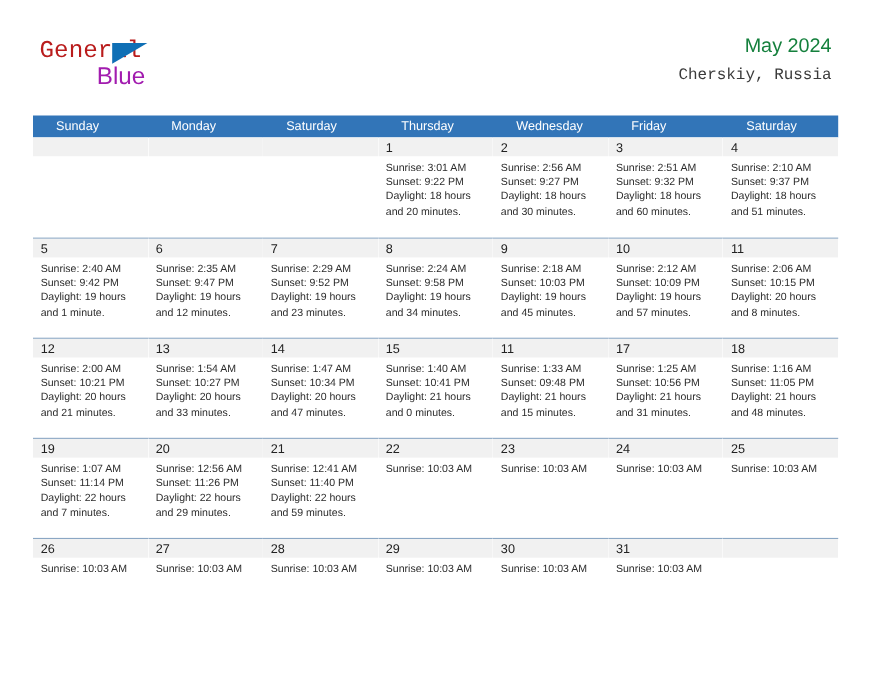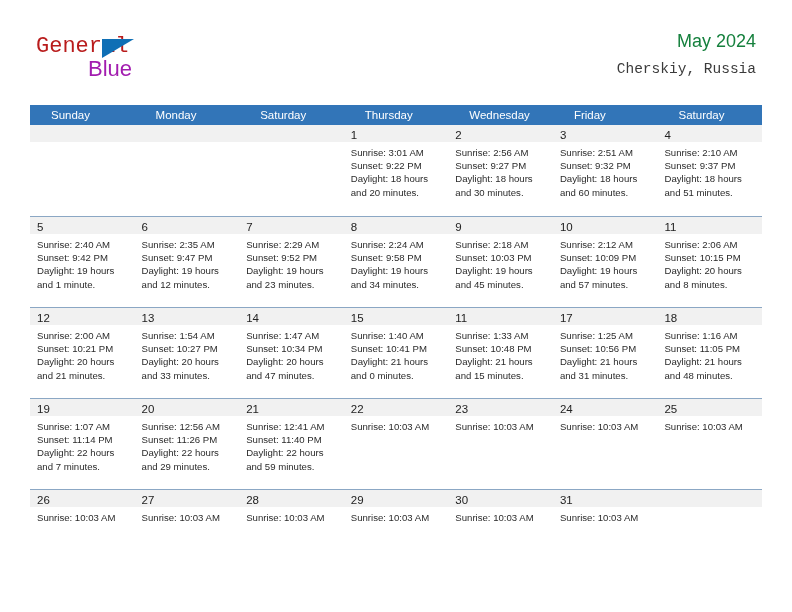--- a/index.html
+++ b/index.html
@@ -339,21 +339,21 @@
               <div class="line">Sunrise: 1:40 AM</div>
               <div class="line">Sunset: 10:41 PM</div>
               <div class="line">Daylight: 21 hours</div>
               <div class="line">and 0 minutes.</div>
             </div>
           </div>
           <div class="day-cell">
             <div class="daynum-band"><span class="daynum">11</span></div>
             <div class="lines">
               <div class="line">Sunrise: 1:33 AM</div>
-              <div class="line">Sunset: 10:48 PM</div>
+              <div class="line">Sunset: 09:48 PM</div>
               <div class="line">Daylight: 21 hours</div>
               <div class="line">and 15 minutes.</div>
             </div>
           </div>
           <div class="day-cell">
             <div class="daynum-band"><span class="daynum">17</span></div>
             <div class="lines">
               <div class="line">Sunrise: 1:25 AM</div>
               <div class="line">Sunset: 10:56 PM</div>
               <div class="line">Daylight: 21 hours</div>

